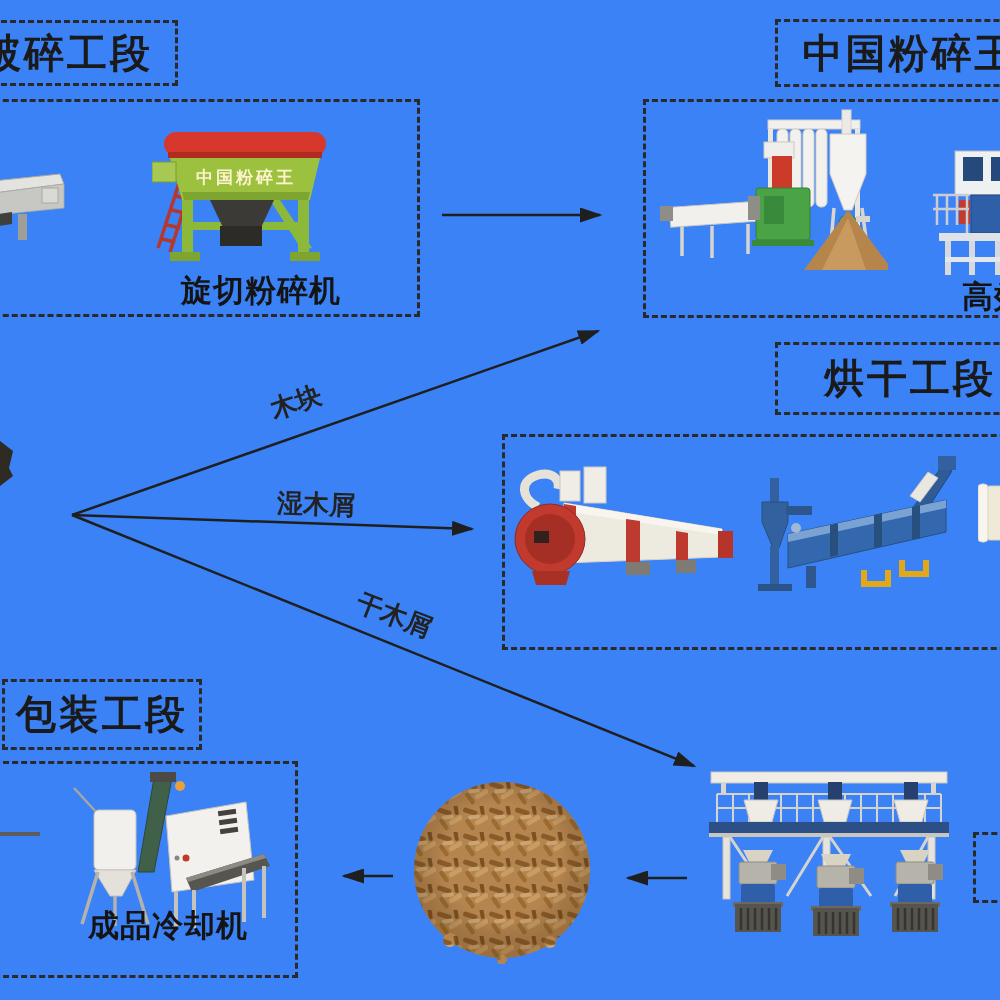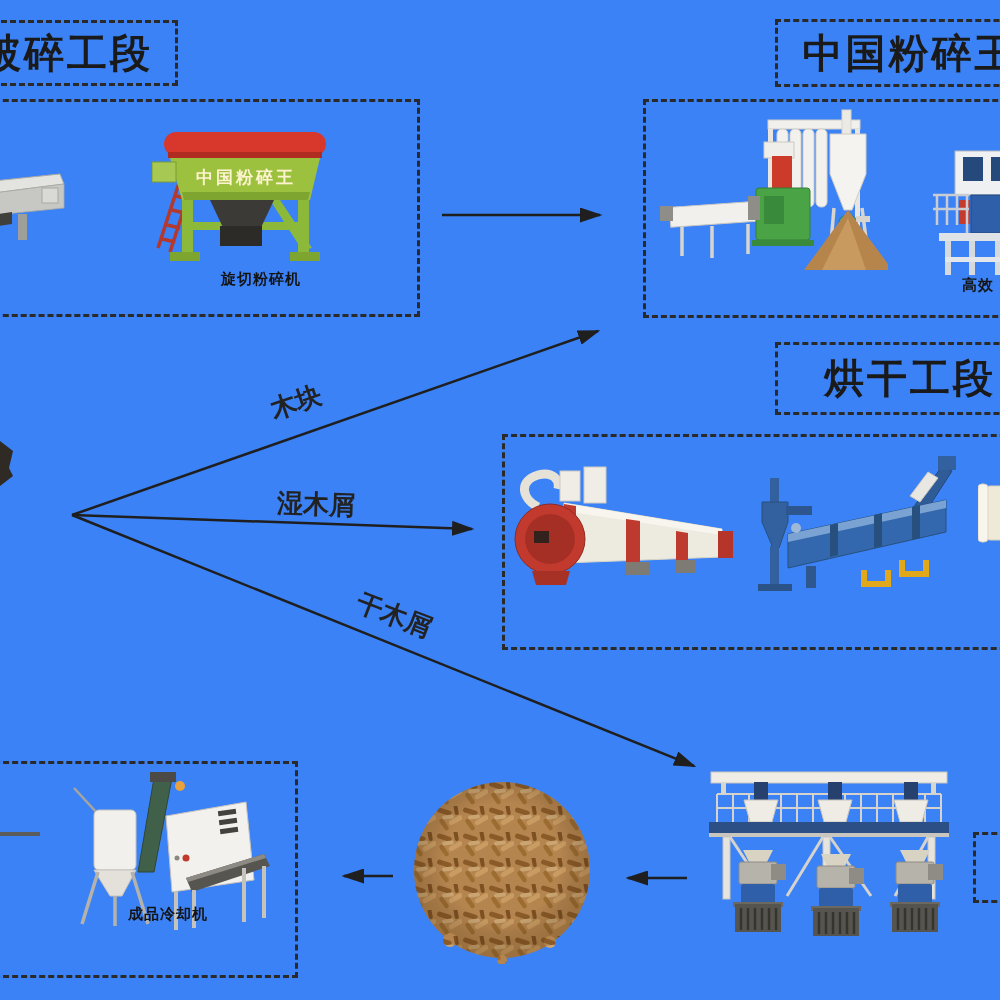--- a/index.html
+++ b/index.html
@@ -3,21 +3,21 @@
 <meta charset="utf-8">
 <style>
   html,body{margin:0;padding:0;background:#fff;}
   #canvas{
     position:relative;width:1000px;height:1000px;overflow:hidden;
     background:#3b82f6;font-family:"Liberation Sans","DejaVu Sans",sans-serif;color:#1c1c1c;
   }
   .dbox{position:absolute;border:3px dashed #2a2a2a;box-sizing:border-box;background:transparent;z-index:1;}
   .title-box{display:flex;align-items:center;justify-content:center;}
   .section-title{font-size:40px;font-weight:700;letter-spacing:3px;white-space:nowrap;color:#1a1a1a;}
-  .m-label{position:absolute;font-size:15px;font-weight:700;letter-spacing:1px;white-space:nowrap;color:#141414;z-index:6;transform:translateX(-50%);}
+  .m-label{position:absolute;font-size:31px;font-weight:700;letter-spacing:1px;white-space:nowrap;color:#141414;z-index:6;transform:translateX(-50%);}
   .m-label.no-center{transform:none;}
   .flow-label{position:absolute;font-size:26px;font-weight:700;white-space:nowrap;color:#222;z-index:6;}
   .machine{position:absolute;z-index:3;}
   #arrow-layer{position:absolute;left:0;top:0;z-index:5;}
   svg text{font-family:"Liberation Sans","DejaVu Sans",sans-serif;}
 </style>
 </head>
 <body>
 
 <div id="canvas">
@@ -30,20 +30,23 @@
   <div class="dbox title-box" style="left:775px;top:19px;width:270px;height:68px;">
     <span class="section-title">中国粉碎王</span>
   </div>
   <div class="dbox" style="left:643px;top:99px;width:400px;height:219px;"></div>
 
   <div class="dbox title-box" style="left:775px;top:342px;width:270px;height:73px;">
     <span class="section-title">烘干工段</span>
   </div>
   <div class="dbox" style="left:502px;top:434px;width:540px;height:216px;"></div>
 
+  <div class="dbox title-box" style="left:2px;top:679px;width:200px;height:71px;">
+    <span class="section-title">包装工段</span>
+  </div>
   <div class="dbox" style="left:-24px;top:761px;width:322px;height:217px;"></div>
 
   <div class="dbox" style="left:973px;top:832px;width:70px;height:71px;"></div>
 
   <svg id="arrow-layer" width="1000" height="1000" viewBox="0 0 1000 1000">
     <defs>
       <marker id="ah" markerWidth="9" markerHeight="6" refX="8" refY="3" orient="auto">
         <path d="M0,0 L9,3 L0,6 Z" fill="#1f1f1f"></path>
       </marker>
     </defs>

